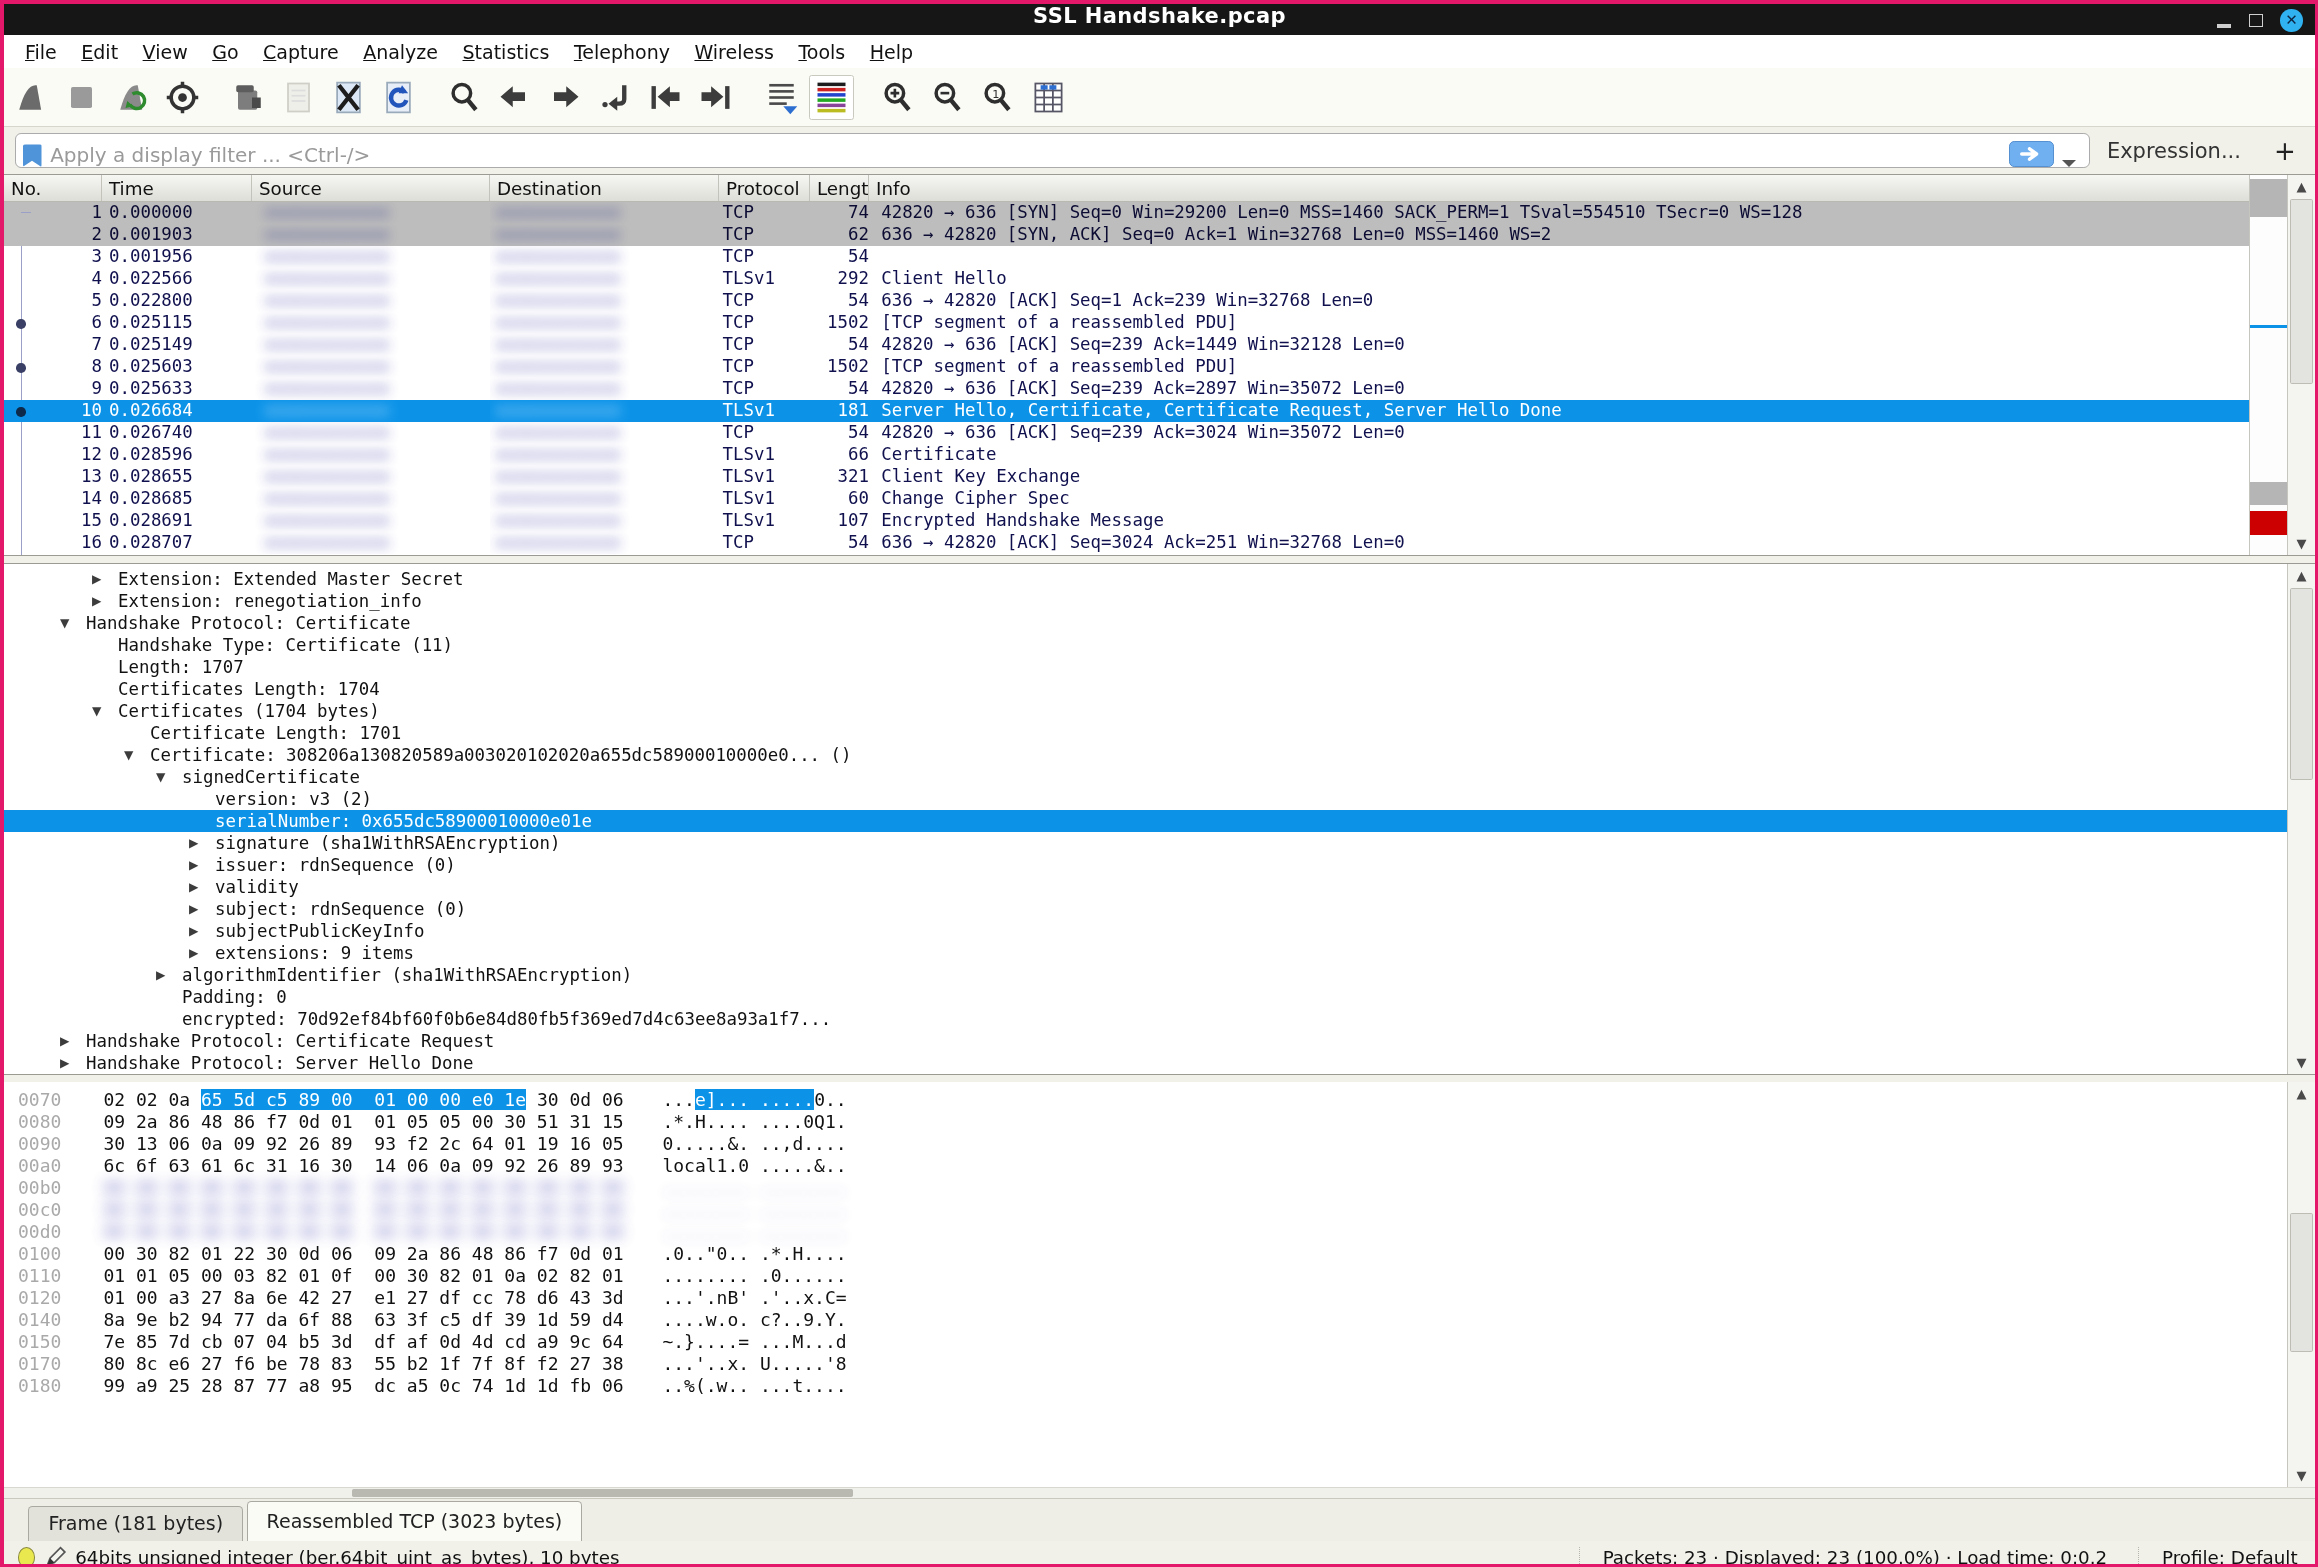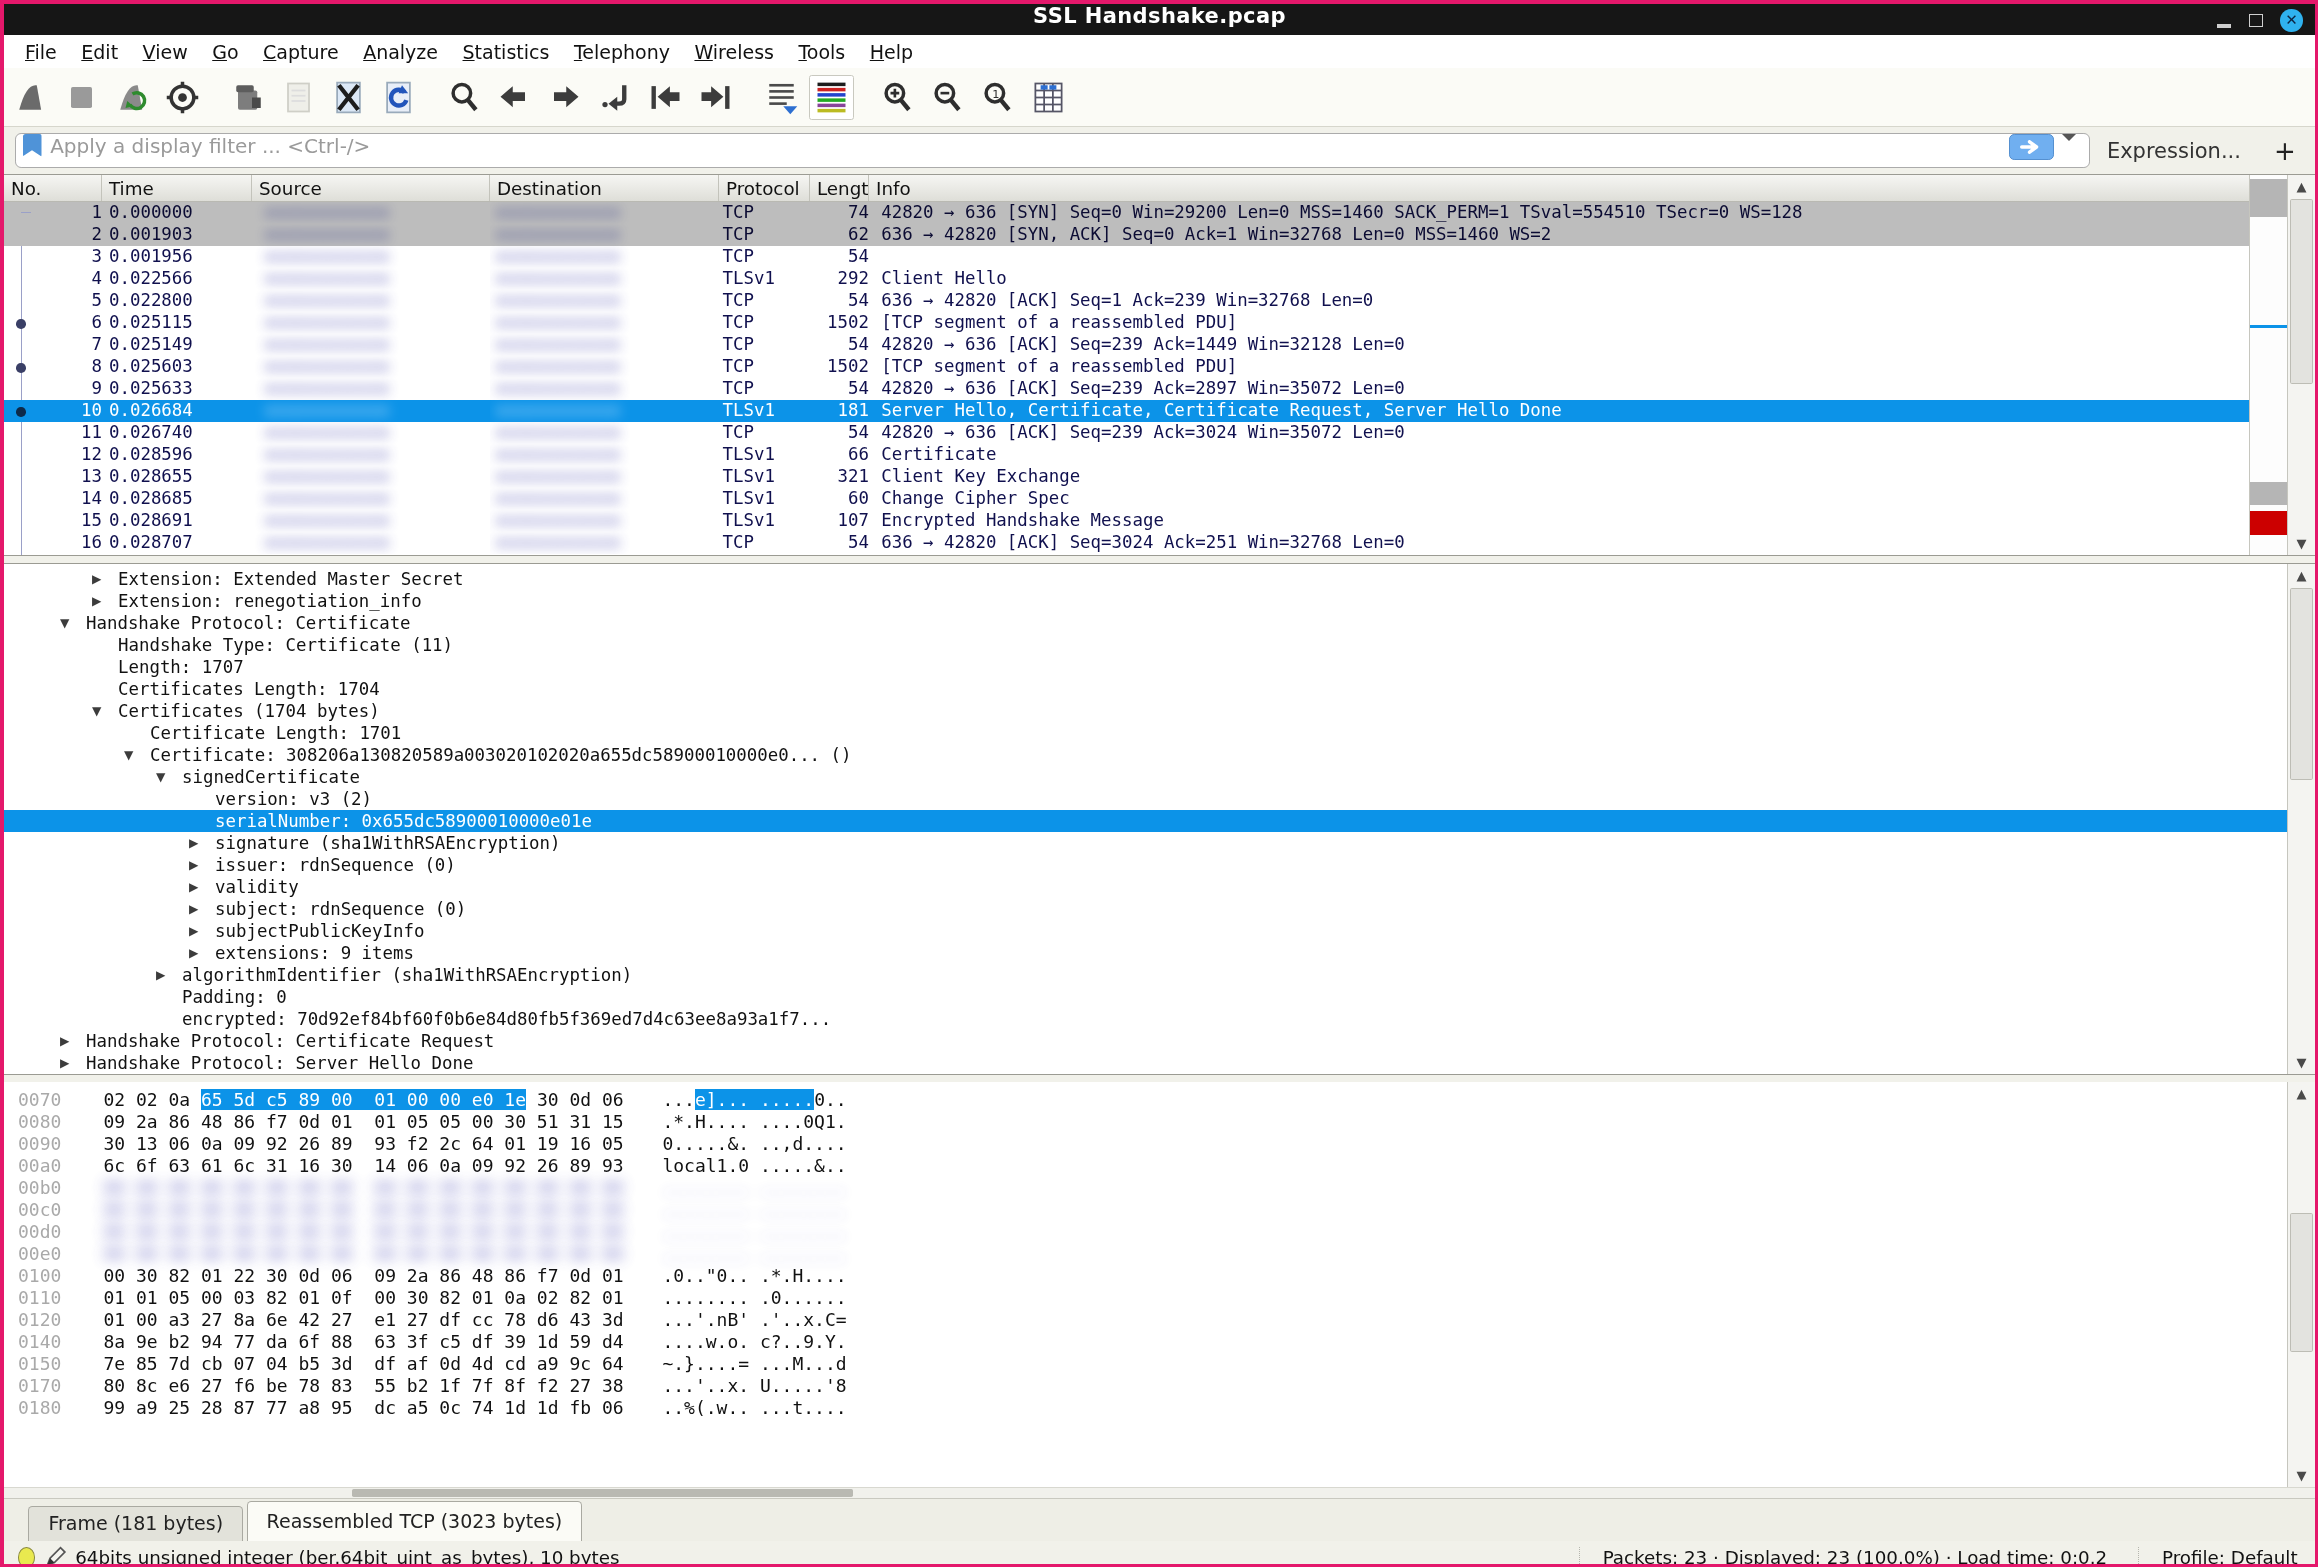--- a/index.html
+++ b/index.html
@@ -24,21 +24,21 @@
   .menu-item::first-letter { text-decoration:underline; }
   
   .toolbar { height:59px; background:#fbfbf6; border-bottom:0.9px solid #d6d6cc; display:flex; align-items:center; padding-left:5.2px; flex:0 0 auto; }
   .tool-btn { width:45px; height:45px; display:flex; align-items:center; justify-content:center; margin-right:5.2px; }
   .tool-btn.boxed { border:0.9px solid #c9c9c0; background:#ffffff; border-radius:2.6px; }
   .tool-btn svg { display:block; }
   .group-gap { width:15.7px; }
   
   .filterbar { height:47px; display:flex; align-items:center; padding:0 10.5px; gap:12.2px; flex:0 0 auto; }
   .filter-box { flex:1; height:35px; background:#fff; border:0.9px solid #ababab; border-radius:6.1px;
-                display:flex; align-items:flex-start; padding:0 7px; position:relative; }
+                display:flex; align-items:flex-end; padding:0 7px; position:relative; }
   .bookmark { width:19px; height:22.6px; background:#4f93d8; border-radius:2.6px; position:relative; margin-right:8.7px; flex:0 0 auto;
               clip-path:polygon(0 0,100% 0,100% 100%,50% 72%,0 100%); }
   .filter-input { flex:1; border:none; outline:none; font-size:20px; color:#222; background:transparent; font-family:"DejaVu Sans",sans-serif; }
   .filter-input::placeholder { color:#9a9a9a; }
   .apply-btn { width:45px; height:26px; background:#70aff0; border:0.9px solid #5590d0; border-radius:5.2px;
                display:flex; align-items:center; justify-content:center; margin-right:8.7px; }
   .apply-caret { width:0; height:0; border-left:7px solid transparent; border-right:7px solid transparent; border-top:7.8px solid #555; margin-right:5.2px; }
   .expression-label { font-size:21px; color:#333; padding:0 12.2px 0 5.2px; }
   .plus-label { font-size:26px; color:#222; padding:0 8.7px; }
   
@@ -638,21 +638,20 @@
   <div class="hexwrap">
     <div class="hex-main">
       <div class="hex-rows" id="hrows">
           <div class="hrow"><div class="hoff">0070</div><div class="hbytes"><span>02 02 0a </span><span class="hl">65 5d c5 89 00  01 00 00 e0 1e</span><span> 30 0d 06</span></div><div class="hascii"><span>...</span><span class="hl">e]... .....</span><span>0..</span></div></div>
           <div class="hrow"><div class="hoff">0080</div><div class="hbytes"><span>09 2a 86 48 86 f7 0d 01  01 05 05 00 30 51 31 15</span></div><div class="hascii"><span>.*.H.... ....0Q1.</span></div></div>
           <div class="hrow"><div class="hoff">0090</div><div class="hbytes"><span>30 13 06 0a 09 92 26 89  93 f2 2c 64 01 19 16 05</span></div><div class="hascii"><span>0.....&amp;. ..,d....</span></div></div>
           <div class="hrow"><div class="hoff">00a0</div><div class="hbytes"><span>6c 6f 63 61 6c 31 16 30  14 06 0a 09 92 26 89 93</span></div><div class="hascii"><span>local1.0 .....&amp;..</span></div></div>
           <div class="hrow"><div class="hoff">00b0</div><div class="hbytes"><span class="hexblur">00 00 00 00 00 00 00 00  00 00 00 00 00 00 00 00</span></div><div class="hascii"><span class="hexblur">........ ........</span></div></div>
           <div class="hrow"><div class="hoff">00c0</div><div class="hbytes"><span class="hexblur">00 00 00 00 00 00 00 00  00 00 00 00 00 00 00 00</span></div><div class="hascii"><span class="hexblur">........ ........</span></div></div>
           <div class="hrow"><div class="hoff">00d0</div><div class="hbytes"><span class="hexblur">00 00 00 00 00 00 00 00  00 00 00 00 00 00 00 00</span></div><div class="hascii"><span class="hexblur">........ ........</span></div></div>
-          <div class="hrow"><div class="hoff">00e0</div><div class="hbytes"><span class="hexblur">00 00 00 00 00 00 00 00  00 00 00 00 00 00 00 00</span></div><div class="hascii"><span class="hexblur">........ ........</span></div></div>
           <div class="hrow"><div class="hoff">0100</div><div class="hbytes"><span>00 30 82 01 22 30 0d 06  09 2a 86 48 86 f7 0d 01</span></div><div class="hascii"><span>.0.."0.. .*.H....</span></div></div>
           <div class="hrow"><div class="hoff">0110</div><div class="hbytes"><span>01 01 05 00 03 82 01 0f  00 30 82 01 0a 02 82 01</span></div><div class="hascii"><span>........ .0......</span></div></div>
           <div class="hrow"><div class="hoff">0120</div><div class="hbytes"><span>01 00 a3 27 8a 6e 42 27  e1 27 df cc 78 d6 43 3d</span></div><div class="hascii"><span>...'.nB' .'..x.C=</span></div></div>
           <div class="hrow"><div class="hoff">0140</div><div class="hbytes"><span>8a 9e b2 94 77 da 6f 88  63 3f c5 df 39 1d 59 d4</span></div><div class="hascii"><span>....w.o. c?..9.Y.</span></div></div>
           <div class="hrow"><div class="hoff">0150</div><div class="hbytes"><span>7e 85 7d cb 07 04 b5 3d  df af 0d 4d cd a9 9c 64</span></div><div class="hascii"><span>~.}....= ...M...d</span></div></div>
           <div class="hrow"><div class="hoff">0170</div><div class="hbytes"><span>80 8c e6 27 f6 be 78 83  55 b2 1f 7f 8f f2 27 38</span></div><div class="hascii"><span>...'..x. U.....'8</span></div></div>
           <div class="hrow"><div class="hoff">0180</div><div class="hbytes"><span>99 a9 25 28 87 77 a8 95  dc a5 0c 74 1d 1d fb 06</span></div><div class="hascii"><span>..%(.w.. ...t....</span></div></div>
         </div>
       <div class="vscroll">
         <div class="vs-arrow vs-up">▲</div>

